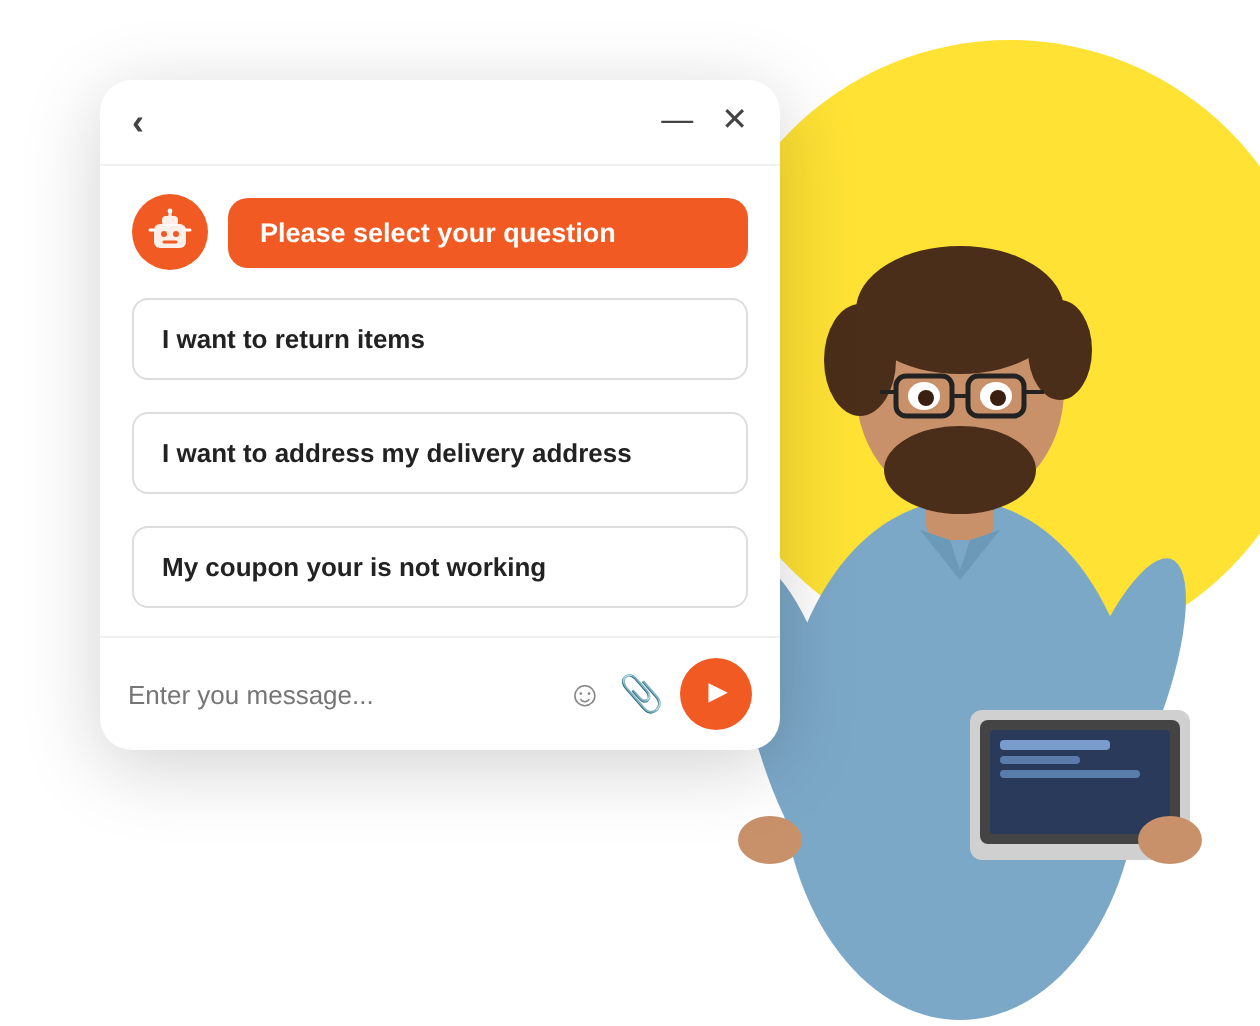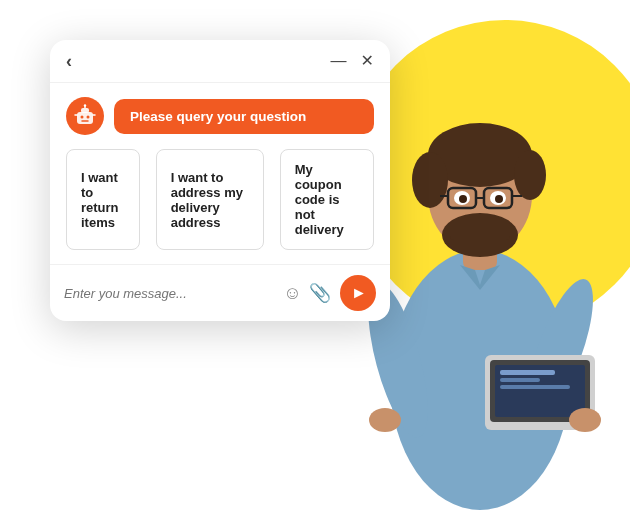--- a/index.html
+++ b/index.html
@@ -131,21 +131,21 @@
       font-weight: 700;
       padding: 10px 16px;
       border-radius: 10px;
       flex: 1;
     }
 
     
     .options-list {
       padding: 4px 16px 10px 16px;
       display: flex;
-      flex-direction: row;
+      flex-direction: column;
       gap: 16px;
     }
 
     .option-btn {
       background: #fff;
       border: 1.5px solid #ddd;
       border-radius: 8px;
       padding: 12px 14px;
       text-align: left;
       font-size: 13px;
@@ -165,21 +165,20 @@
       margin-top: 4px;
     }
 
     .message-input {
       flex: 1;
       border: none;
       outline: none;
       font-size: 13px;
       color: #aaa;
       background: transparent;
-      font-style: italic;
     }
 
     .input-icons {
       display: flex;
       align-items: center;
       gap: 8px;
     }
 
     .emoji-btn, .attach-btn {
       background: none;
@@ -283,33 +282,33 @@
           <line x1="12" y1="4" x2="12" y2="2" stroke="#fff" stroke-width="1.5"></line>
           <circle cx="12" cy="1.5" r="1.2" fill="#fff"></circle>
           <circle cx="9" cy="13" r="1.5" fill="#F15A22"></circle>
           <circle cx="15" cy="13" r="1.5" fill="#F15A22"></circle>
           <line x1="9" y1="17" x2="15" y2="17" stroke="#F15A22" stroke-width="1.5" stroke-linecap="round"></line>
           <line x1="2" y1="11" x2="4" y2="11" stroke="#fff" stroke-width="1.5" stroke-linecap="round"></line>
           <line x1="20" y1="11" x2="22" y2="11" stroke="#fff" stroke-width="1.5" stroke-linecap="round"></line>
         </svg>
       </div>
       <div class="bot-message-bubble">
-        <span>Please query your question</span>
+        <span>Please select your question</span>
       </div>
     </div>
 
     <div class="options-list">
       <button class="option-btn">
         <span>I want to return items</span>
       </button>
       <button class="option-btn">
         <span>I want to address my delivery address</span>
       </button>
       <button class="option-btn">
-        <span>My coupon code is not delivery</span>
+        <span>My coupon your is not working</span>
       </button>
     </div>
 
     <div class="input-area">
       <input type="text" class="message-input" placeholder="Enter you message..." style="">
       <div class="input-icons">
         <button class="emoji-btn">
           <span>☺</span>
         </button>
         <button class="attach-btn">

